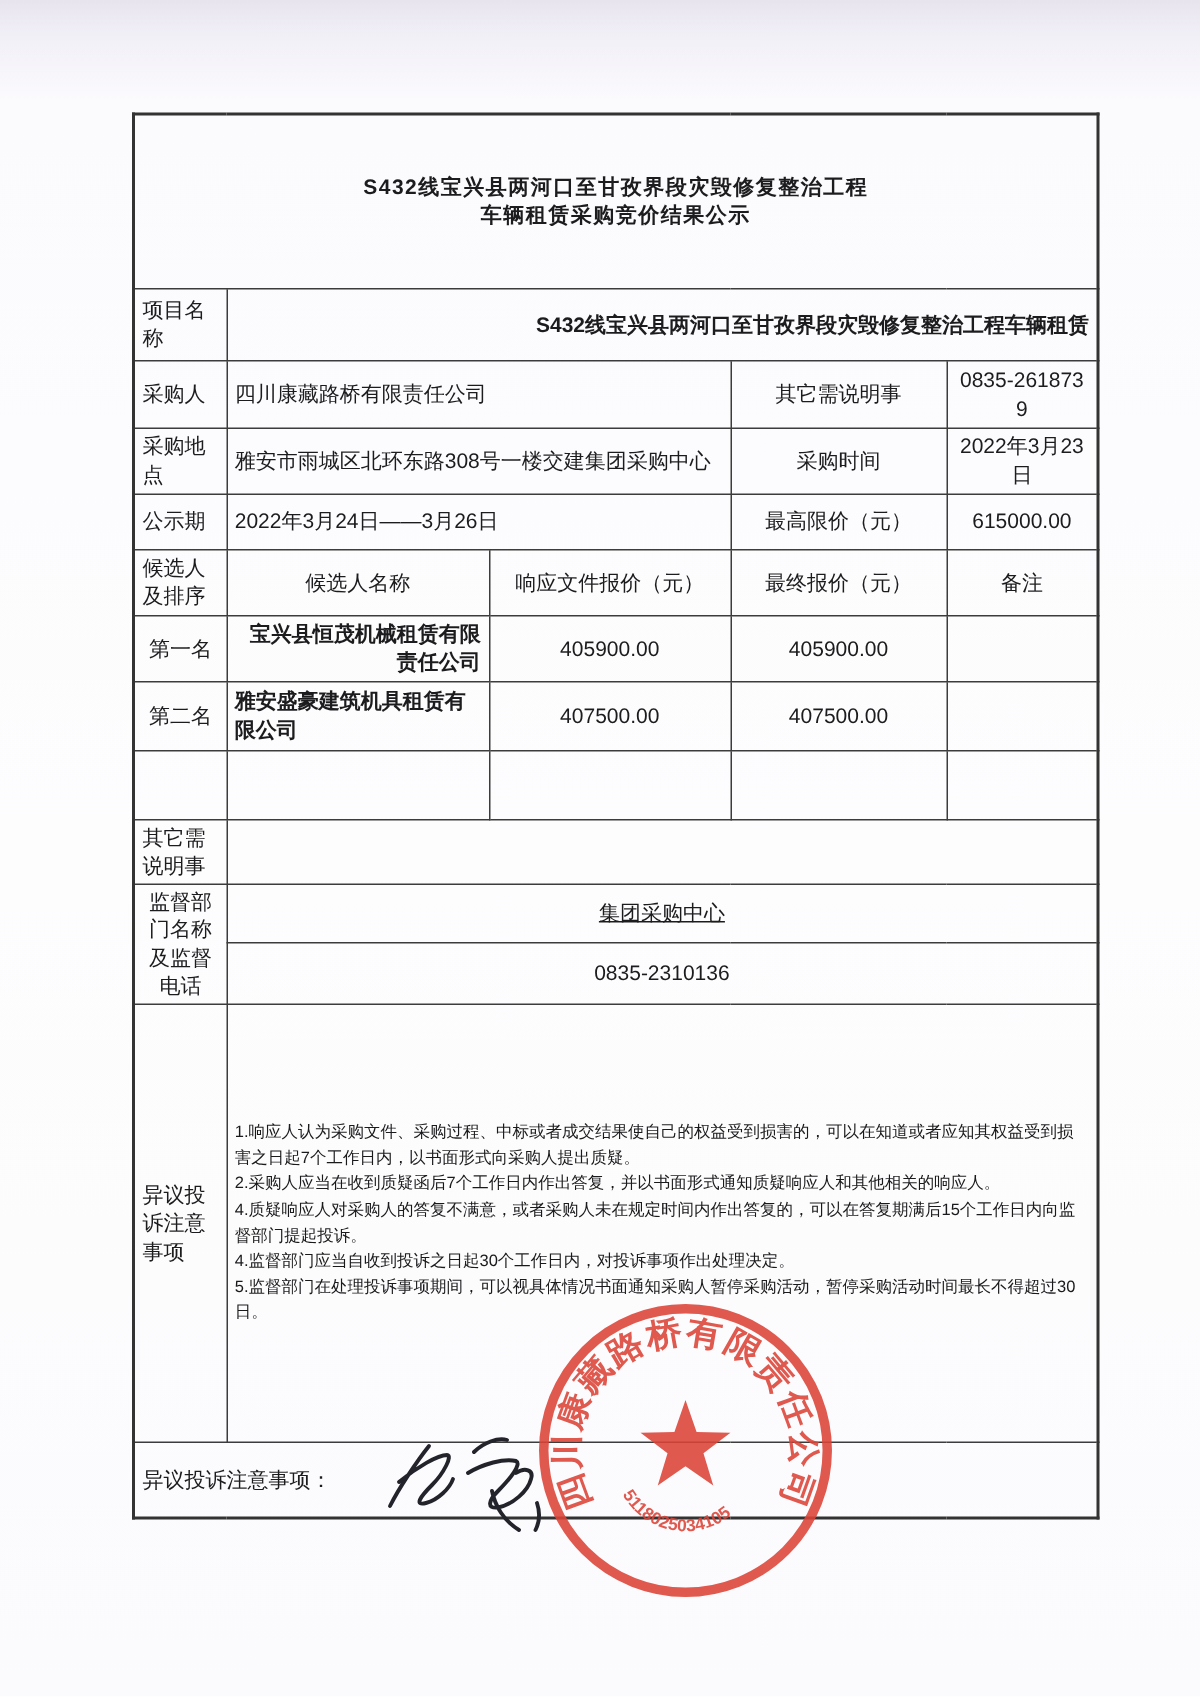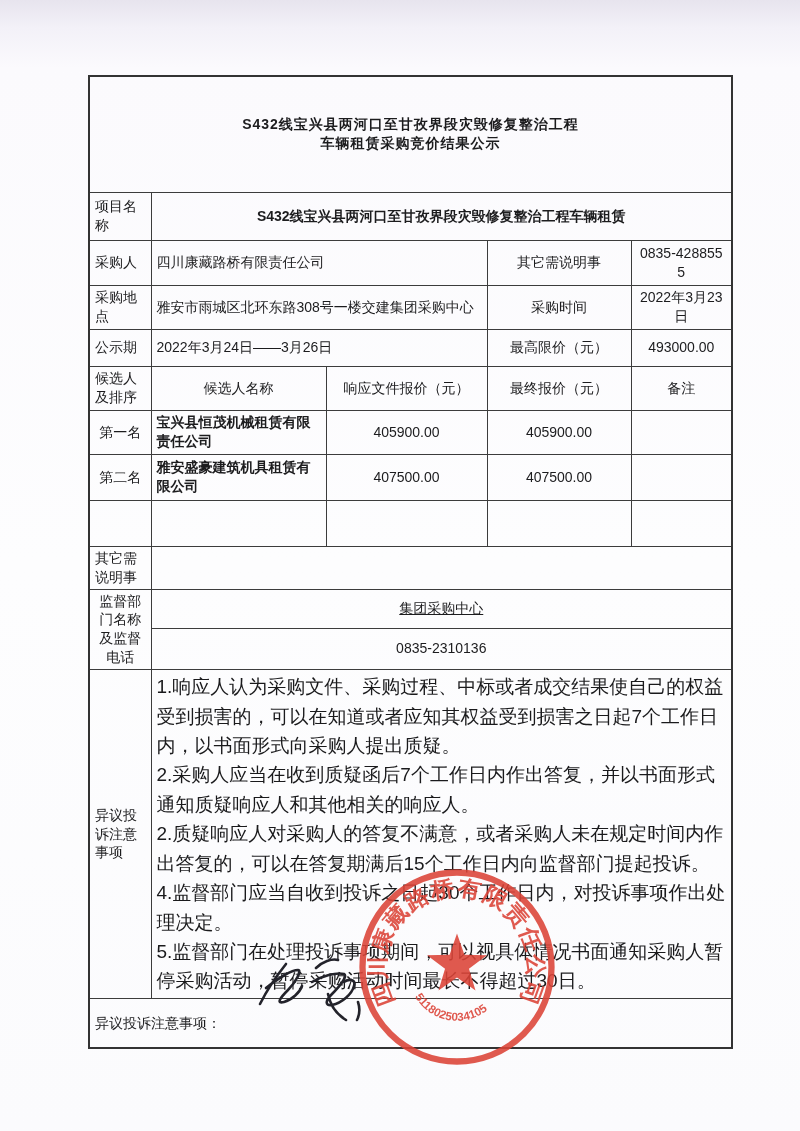--- a/index.html
+++ b/index.html
@@ -28,41 +28,41 @@
   }
   table.doc{border:2px solid #333;}
   td.title-cell{
     text-align:center;vertical-align:middle;
     font-size:19px;font-weight:700;color:#151515;
     letter-spacing:1px;line-height:1.9;
     padding-top:14px;
   }
   td.lbl{text-align:left;padding-left:4px;padding-right:2px;}
   td.lbl-c{text-align:center;}
-  td.val-l{text-align:center;font-weight:600;}
+  td.val-l{text-align:right;font-weight:600;}
   td.val-ln{text-align:left;}
   td.val-c{text-align:center;text-decoration:underline;}
   td.num{text-align:center;font-family:"Liberation Sans","DejaVu Sans",sans-serif;}
   tr.r-title{height:116px;}
   tr.r-proj{height:48px;margin-top:44px;}
   tr.r-buyer{height:45px;}
   tr.r-loc{height:44px;}
   tr.r-pub{height:37px;}
   tr.r-chead{height:44px;margin-left:20px;}
   tr.r-c1{height:44px;}
   tr.r-c2{height:46px;}
   tr.r-c3{height:46px;}
   tr.r-other{height:43px;margin-left:40px;}
   tr.r-sup1{height:37px;margin-top:20px;}
   tr.r-sup2{height:39px;margin-top:40px;}
   tr.r-obj{height:292px;}
   tr.r-sign{height:50px;}
   td.obj-cell{vertical-align:middle;}
   .obj-item{
-    text-align:left;font-size:19px;line-height:1.55;color:#1a1a1c;
+    text-align:left;font-size:11px;line-height:1.55;color:#1a1a1c;
   }
   td.sign-cell{text-align:left;padding-left:10px;font-size:14.5px;}
   .seal-wrap{position:absolute;left:352px;top:862px;width:210px;height:210px;pointer-events:none;}
   .sig-wrap{position:absolute;left:252px;top:948px;width:150px;height:90px;pointer-events:none;}
 </style>
 </head>
 <body>
 
 <div class="page">
 
@@ -85,48 +85,48 @@
 
     <tr class="r-proj">
       <td class="lbl">项目名称</td>
       <td class="val-l" colspan="4">S432线宝兴县两河口至甘孜界段灾毁修复整治工程车辆租赁</td>
     </tr>
 
     <tr class="r-buyer">
       <td class="lbl">采购人</td>
       <td class="val-ln" colspan="2">四川康藏路桥有限责任公司</td>
       <td class="lbl-c">其它需说明事</td>
-      <td class="num">0835-4288555</td>
+      <td class="num">0835-2618739</td>
     </tr>
 
     <tr class="r-loc">
       <td class="lbl">采购地点</td>
       <td class="val-ln" colspan="2">雅安市雨城区北环东路308号一楼交建集团采购中心</td>
       <td class="lbl-c">采购时间</td>
       <td class="num">2022年3月23日</td>
     </tr>
 
     <tr class="r-pub">
       <td class="lbl">公示期</td>
       <td class="val-ln" colspan="2">2022年3月24日——3月26日</td>
       <td class="lbl-c">最高限价（元）</td>
-      <td class="num">493000.00</td>
+      <td class="num">615000.00</td>
     </tr>
 
     <tr class="r-chead">
       <td class="lbl">候选人及排序</td>
       <td class="lbl-c">候选人名称</td>
       <td class="lbl-c">响应文件报价（元）</td>
       <td class="lbl-c">最终报价（元）</td>
       <td class="lbl-c">备注</td>
     </tr>
 
     <tr class="r-c1">
       <td class="lbl-c">第一名</td>
-      <td class="val-l" style="text-align:left">宝兴县恒茂机械租赁有限责任公司</td>
+      <td class="val-l" style="text-align:right">宝兴县恒茂机械租赁有限责任公司</td>
       <td class="num">405900.00</td>
       <td class="num">405900.00</td>
       <td class="val-c"></td>
     </tr>
 
     <tr class="r-c2">
       <td class="lbl-c">第二名</td>
       <td class="val-l" style="text-align:left">雅安盛豪建筑机具租赁有限公司</td>
       <td class="num">407500.00</td>
       <td class="num">407500.00</td>
@@ -152,21 +152,21 @@
     </tr>
     <tr class="r-sup2">
       <td class="num" colspan="4">0835-2310136</td>
     </tr>
 
     <tr class="r-obj">
       <td class="lbl">异议投诉注意事项</td>
       <td class="obj-cell" colspan="4">
         <div class="obj-item">1.响应人认为采购文件、采购过程、中标或者成交结果使自己的权益受到损害的，可以在知道或者应知其权益受到损害之日起7个工作日内，以书面形式向采购人提出质疑。</div>
         <div class="obj-item">2.采购人应当在收到质疑函后7个工作日内作出答复，并以书面形式通知质疑响应人和其他相关的响应人。</div>
-        <div class="obj-item">2.质疑响应人对采购人的答复不满意，或者采购人未在规定时间内作出答复的，可以在答复期满后15个工作日内向监督部门提起投诉。</div>
+        <div class="obj-item">4.质疑响应人对采购人的答复不满意，或者采购人未在规定时间内作出答复的，可以在答复期满后15个工作日内向监督部门提起投诉。</div>
         <div class="obj-item">4.监督部门应当自收到投诉之日起30个工作日内，对投诉事项作出处理决定。</div>
         <div class="obj-item">5.监督部门在处理投诉事项期间，可以视具体情况书面通知采购人暂停采购活动，暂停采购活动时间最长不得超过30日。</div>
       </td>
     </tr>
 
     <tr class="r-sign">
       <td class="sign-cell" colspan="5">
         <span>异议投诉注意事项：</span>
       </td>
     </tr>

